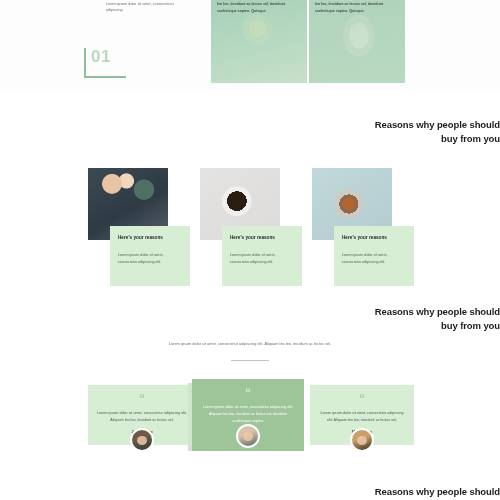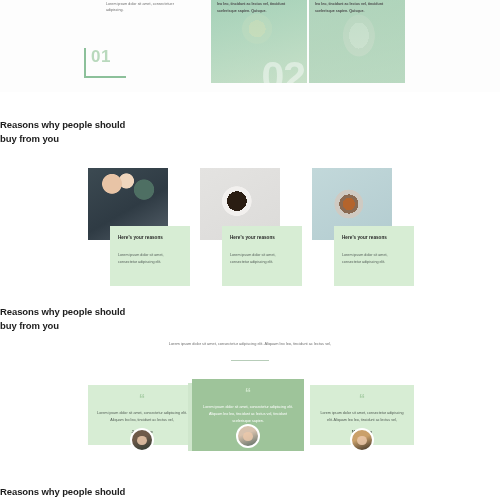--- a/index.html
+++ b/index.html
@@ -57,21 +57,21 @@
   .imgcard .cap {
     position: absolute; left: 6px; top: 31px; width: 74px;
     font-size: 3.6px; line-height: 1.95; color: #4b4b4b; font-weight: 600;
   }
 
   .divider-band { height: 8px; background: #ffffff; }
 
   
   .sec2 { position: relative; height: 195px; background: #ffffff; padding-top: 18px; }
   .h2 {
-    text-align: left; font-size: 9.5px; font-weight: 700; color: #1d1d1d;
+    text-align: right; font-size: 9.5px; font-weight: 700; color: #1d1d1d;
     line-height: 1.45; letter-spacing: -.1px;
   }
   .cards { position: relative; margin-top: 22px; height: 130px; }
   .rcard { position: absolute; width: 102px; height: 118px; }
   .rcard.r1 { left: 88px; }
   .rcard.r2 { left: 200px; }
   .rcard.r3 { left: 312px; }
   .rcard .ph { position: absolute; left: 0; top: 0; width: 80px; height: 72px; }
   .rcard.r1 .ph {
     background:
@@ -152,21 +152,20 @@
 
     <div class="badge01">
       <div class="bl"></div>
       <div class="bb"></div>
       <div class="num">01</div>
     </div>
 
     <div class="imgcard c2">
       <div class="photo"></div>
       <div class="tint"></div>
-      <div class="wm">02</div>
       <div class="cap">leo leo, tincidunt ac lectus vel, tincidunt scelerisque sapien. Quisque.</div>
     </div>
 
     <div class="imgcard c3">
       <div class="photo"></div>
       <div class="tint"></div>
       <div class="cap">leo leo, tincidunt ac lectus vel, tincidunt scelerisque sapien. Quisque.</div>
     </div>
   </div>
 

